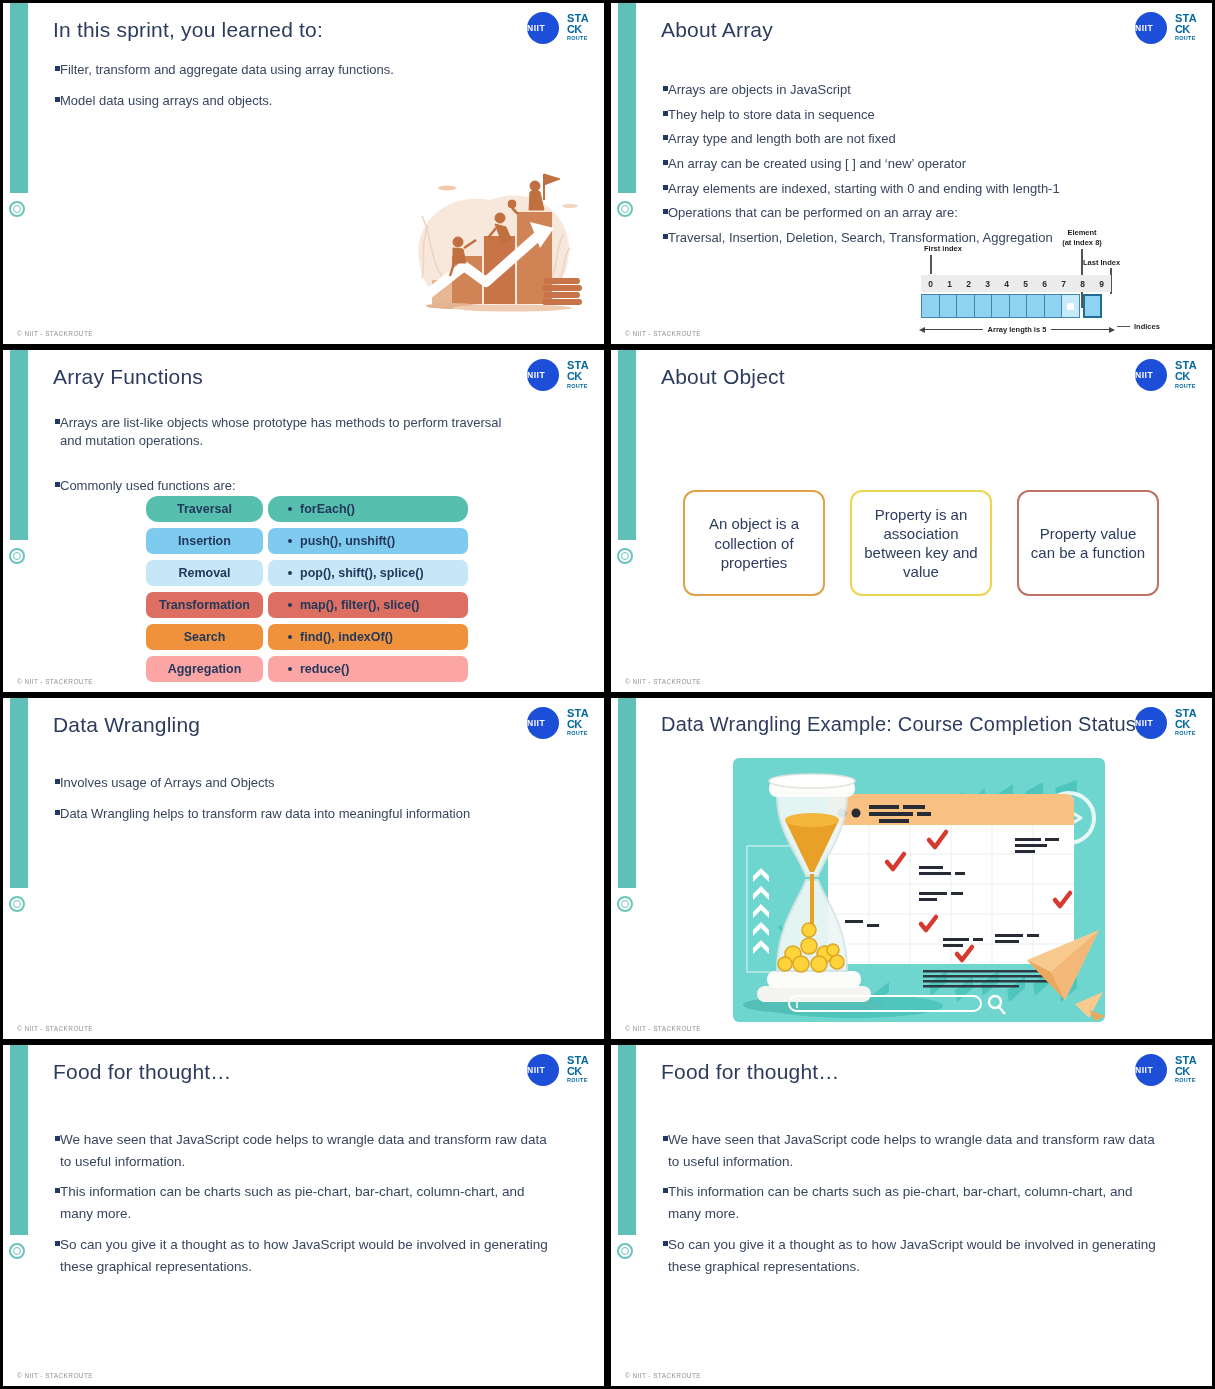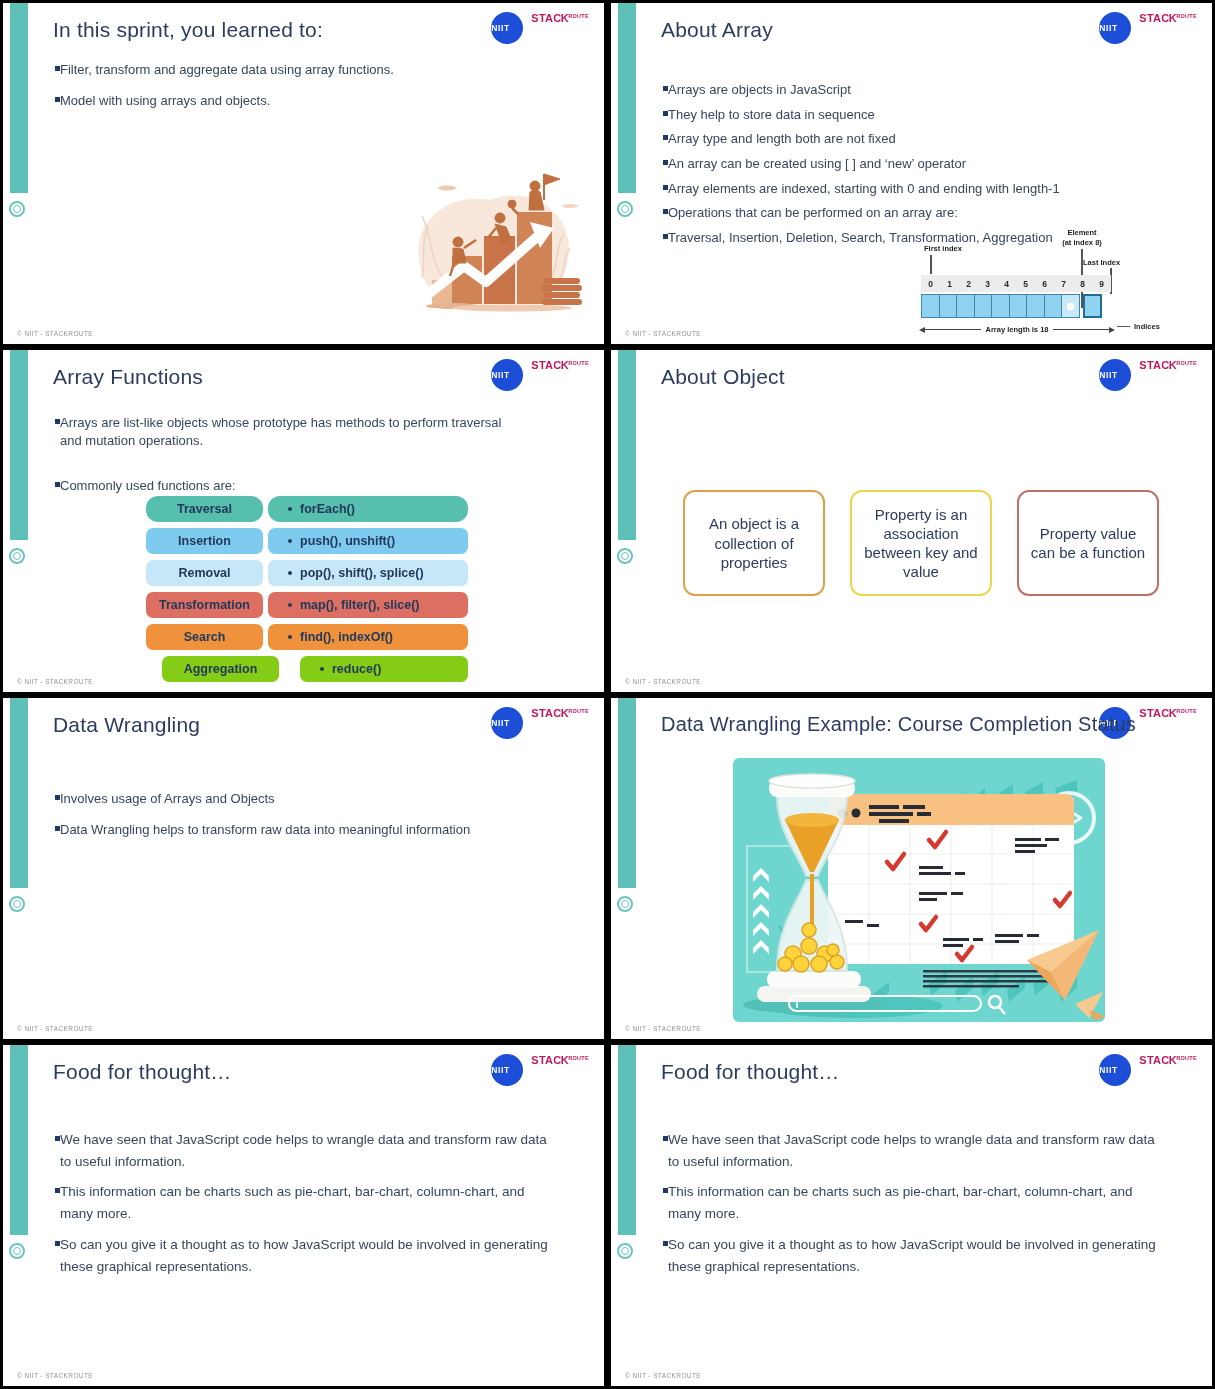--- a/index.html
+++ b/index.html
@@ -23,50 +23,50 @@
   .accent { position:absolute; left:7px; top:0; width:18px; height:190px; background:#5FC0B7; }
   .rings { position:absolute; left:6px; top:198px; width:16px; height:16px; border:2px solid #6CC4BC;
            border-radius:50%; display:flex; align-items:center; justify-content:center; }
   .rings::after { content:""; width:6px; height:6px; border:1.5px solid #6CC4BC; border-radius:50%; }
   .title { position:absolute; left:50px; top:15px; font-size:21px; font-weight:500; color:#2C3C5E; letter-spacing:.2px; }
   .footer { position:absolute; left:14px; bottom:7px; font-size:6.5px; color:#8F9397; letter-spacing:.4px; }
   .logos { position:absolute; top:9px; right:15px; display:flex; gap:8px; align-items:flex-start; }
   .niit { width:32px; height:32px; border-radius:50%; background:#1d4ed8; color:#fff;
           font-size:8.5px; font-weight:bold; letter-spacing:.6px;
           display:flex; align-items:center; }
-  .sr { color:#be185d; display:flex; flex-direction:row; line-height:1.02; align-items:flex-start; padding-top:1px; }
+  .sr { color:#0369a1; display:flex; flex-direction:column; line-height:1.02; align-items:flex-start; padding-top:1px; }
   .sr-l1 { font-weight:bold; font-size:11px; letter-spacing:.3px; }
   .sr-l2 { font-weight:bold; font-size:11px; letter-spacing:-.5px; transform:scaleY(.92); }
   .sr-l3 { font-weight:bold; font-size:5.5px; letter-spacing:.3px; margin-top:1px; }
 
   
   .bullets { list-style:none; position:absolute; left:52px; top:58px; right:45px; }
   .bullets li { display:flex; font-size:13px; color:#37465E; line-height:1.4; margin-bottom:13px; }
   .sq { flex:0 0 auto; width:5px; height:5px; background:#1F3864; margin-top:5px; }
 
   .s2 .bullets { top:78px; }
   .s2 .bullets li { margin-bottom:6.5px; }
   .s3 .bullets { top:64px; right:85px; }
   .s3 .bullets li { margin-bottom:12px; }
   .s3 .bullets li.mt { margin-top:26px; }
-  .s5 .bullets { top:92px; }
+  .s5 .bullets { top:76px; }
   .s7 .bullets, .s8 .bullets { top:84px; right:48px; }
   .s7 .bullets li, .s8 .bullets li { font-size:13.5px; line-height:1.62; margin-bottom:9px; }
   .s7 .sq, .s8 .sq { margin-top:7px; }
 
   
   .fn-table { position:absolute; left:143px; top:146px; width:322px; display:flex; flex-direction:column; gap:6px; }
   .fn-row { display:flex; gap:5px; height:26px; }
   .fn-cat { flex:0 0 117px; border-radius:7px; display:flex; align-items:center; justify-content:center;
             font-size:12.5px; font-weight:bold; color:#23395B; }
   .fn-val { flex:1; border-radius:7px; display:flex; align-items:center; gap:8px; padding-left:20px;
             font-size:12.5px; font-weight:bold; color:#23395B; }
   .dot { width:4px; height:4px; border-radius:50%; background:#23395B; flex:0 0 auto; }
   .r0 { background:#56BFAE;border-radius:12px; } .r1 { background:#7FCBEF; } .r2 { background:#C6E7F7; }
-  .r3 { background:#DC6F61; } .r4 { background:#F0923C; } .r5 { background:#84cc16;margin-left:16px; }
+  .r3 { background:#DC6F61; } .r4 { background:#F0923C; } .r5 { background:#fca5a5; }
 
   
   .obj-boxes { position:absolute; left:72px; top:140px; display:flex; gap:25px; }
   .obj-box { width:142px; height:106px; border:2px solid; border-radius:12px; background:#fff;
              display:flex; align-items:center; justify-content:center; text-align:center;
              font-size:15px; color:#2C3C5E; line-height:1.28; padding:6px 10px; }
   .b0 { border-color:#E0A04A; } .b1 { border-color:#EDD54F; } .b2 { border-color:#C17067; }
 
   
   .adiag { position:absolute; left:300px; top:228px; width:265px; height:110px; }
@@ -121,21 +121,21 @@
       </div>
     </div>
     <h1 class="title">In this sprint, you learned to:</h1>
     <ul class="bullets">
       <li>
           <span class="sq"></span>
           <span>Filter, transform and aggregate data using array functions.</span>
         </li>
       <li>
           <span class="sq"></span>
-          <span>Model with using arrays and objects.</span>
+          <span>Model data using arrays and objects.</span>
         </li>
     </ul>
     <svg class="illus1" viewBox="0 0 198 162">
       <path d="M28 110 C18 66 56 36 98 44 C146 26 184 64 176 104 C172 136 142 150 100 148 C60 154 34 142 28 110 Z" fill="#F8E8DC"></path>
       <g stroke="#ECD3C2" stroke-width="1.5" fill="none">
         <path d="M30 60 C40 80 38 104 50 120"></path>
           <path d="M36 70 C28 88 34 108 30 122"></path>
         <path d="M172 78 C162 92 168 110 158 124"></path>
           <path d="M178 92 C170 100 174 116 166 128"></path>
       </g>
@@ -254,21 +254,21 @@
         <div class="cell"></div>
         <div class="cell"></div>
         <div class="cell hl">
             <div class="hl-sq"></div>
           </div>
         <div class="cell last"></div>
       </div>
       <div class="alen">
         <span class="ah l"></span>
         <span class="aline"></span>
-        <span class="atext">Array length is 18</span>
+        <span class="atext">Array length is 5</span>
         <span class="aline"></span>
         <span class="ah r"></span>
       </div>
     </div>
     <div class="footer">© NIIT - STACKROUTE</div>
   </div>
 
   <div class="slide s3">
     <div class="accent"></div>
     <div class="rings"></div>

